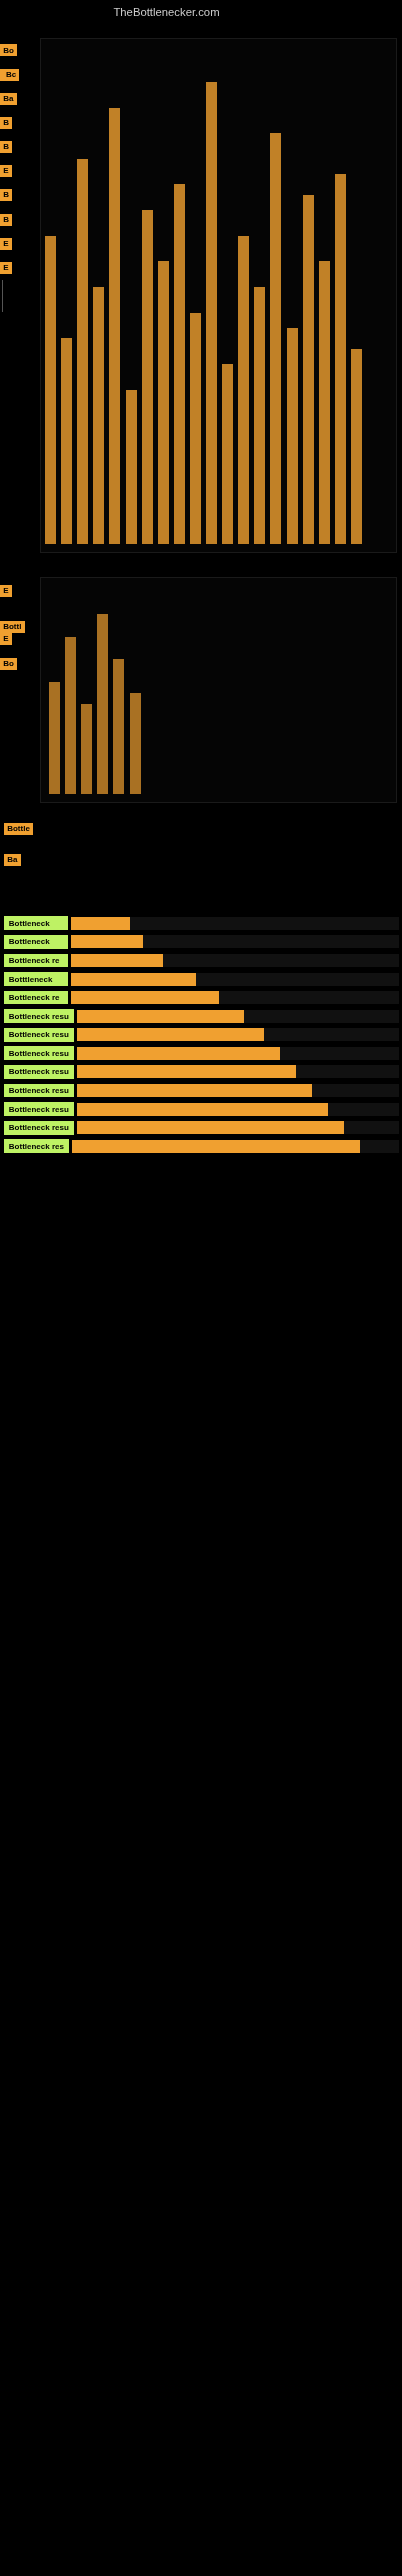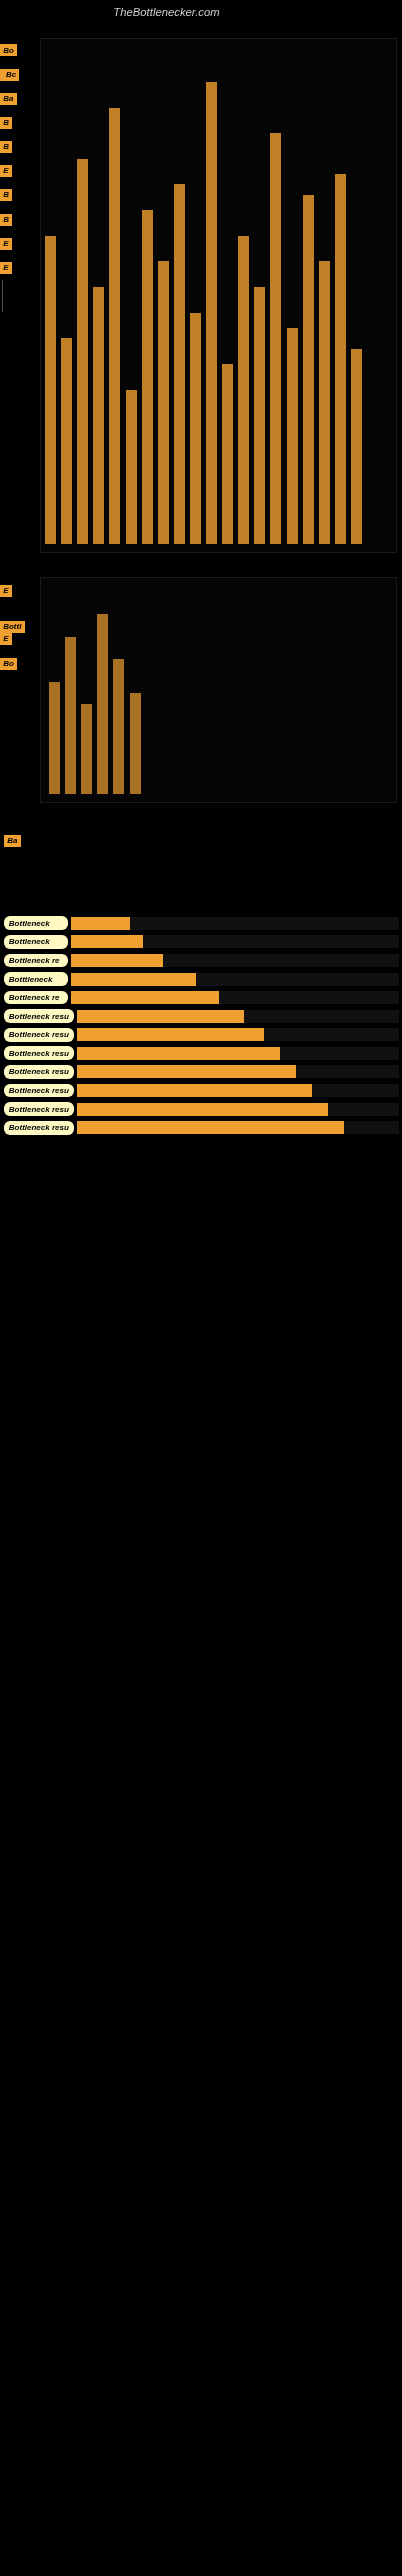--- a/index.html
+++ b/index.html
@@ -21,21 +21,20 @@
       color: #ccc;
       font-size: 11.3px;
       padding: 6.4px 0 3.2px 0;
     }
     
     .page {
       width: 333px;
       min-height: 2576px;
       background: #000;
       position: relative;
-      font-style: italic;
     }
 
     
     .top-chart-section {
       position: relative;
       width: 403px;
       height: 547px;
       background: #000;
     }
 
@@ -71,29 +70,28 @@
       padding: 8px 4px;
     }
 
     .res-block {
       margin: 4.8px 0;
       display: flex;
       align-items: center;
       gap: 3.2px;
     }
     .res-tag {
-      background-color: #fef9c3;
+      background-color: #bef264;
       color: #000;
       font-size: 8px;
       font-weight: bold;
       padding: 2.4px 4.8px;
       white-space: nowrap;
       min-width: 64px;
       display: inline-block;
-      border-radius: 6px;
     }
     .res-bar-outer {
       flex: 1;
       height: 13px;
       background: #111;
       position: relative;
     }
     .res-bar-inner {
       height: 100%;
       background: #f0a030;
@@ -160,20 +158,23 @@
       <div style="position:absolute; bottom:8px; left:8px; width:11.3px; height:50%; background:#f0a030; opacity:0.7;"></div>
       <div style="position:absolute; bottom:8px; left:24px; width:11.3px; height:70%; background:#f0a030; opacity:0.7;"></div>
       <div style="position:absolute; bottom:8px; left:40px; width:11.3px; height:40%; background:#f0a030; opacity:0.7;"></div>
       <div style="position:absolute; bottom:8px; left:56px; width:11.3px; height:80%; background:#f0a030; opacity:0.7;"></div>
       <div style="position:absolute; bottom:8px; left:72px; width:11.3px; height:60%; background:#f0a030; opacity:0.7;"></div>
       <div style="position:absolute; bottom:8px; left:89px; width:11.3px; height:45%; background:#f0a030; opacity:0.7;"></div>
     </div>
   </div>
 
   <div style="position:relative; width:403px; height:97px; background:#000; padding:8px 4px;">
+    <div style="margin:4px 0;">
+      <span class="tcs-label" style="position:static; display:inline-block;">Bottle</span>
+    </div>
     <div style="margin:16px 0 4px 0;">
       <span class="tcs-label" style="position:static; display:inline-block;">Ba</span>
     </div>
   </div>
 
   <div class="lower-section" style="padding-top:4px;">
 
     <div class="res-block">
       <span class="res-tag">Bottleneck</span>
       <div class="res-bar-outer">
@@ -252,17 +253,23 @@
       </div>
     </div>
 
     <div class="res-block">
       <span class="res-tag">Bottleneck resu</span>
       <div class="res-bar-outer">
         <div class="res-bar-inner" style="width:83%;"></div>
       </div>
     </div>
 
+    <div class="res-block">
+      <span class="res-tag">Bottleneck res</span>
+      <div class="res-bar-outer">
+        <div class="res-bar-inner" style="width:88%;"></div>
+      </div>
+    </div>
 
   </div>
 
 </div>
 
 
 </body></html>

